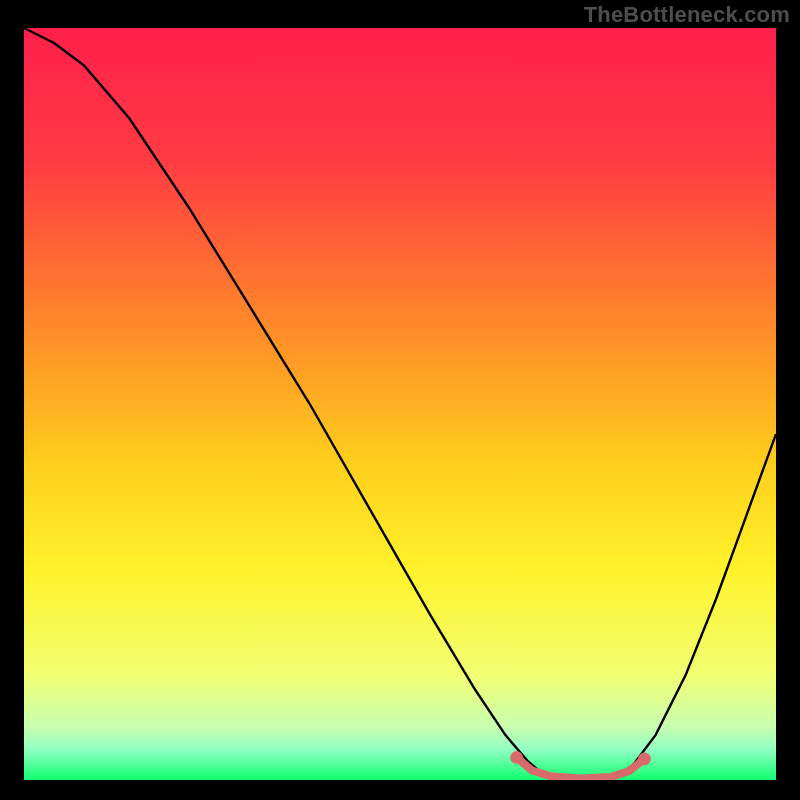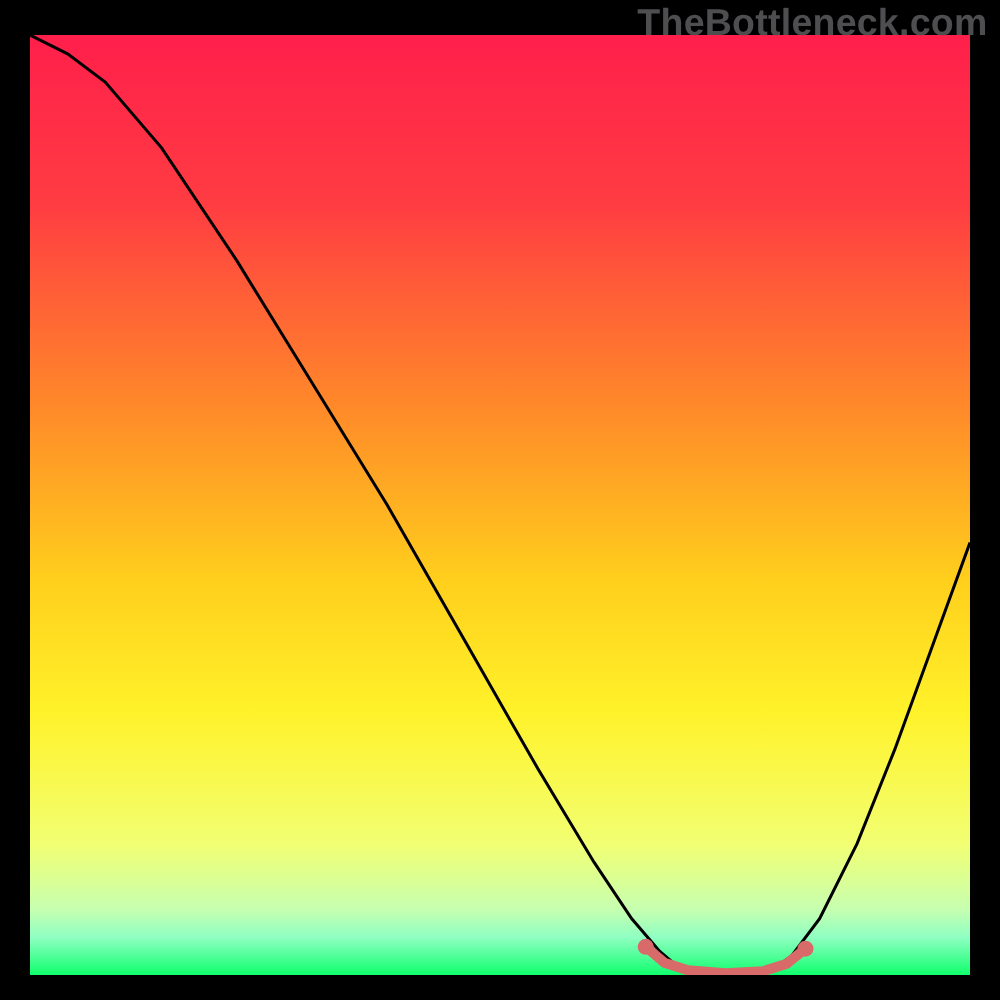--- a/index.html
+++ b/index.html
@@ -14,21 +14,21 @@
     position: relative;
     width: 800px;
     height: 800px;
     background: #000;
   }
   .attribution {
     position: absolute;
     top: 2px;
     right: 10px;
     font-family: Arial, Helvetica, sans-serif;
-    font-size: 30px;
+    font-size: 22px;
     font-weight: bold;
     color: #4e4e51;
     letter-spacing: 0.2px;
     z-index: 3;
   }
   svg.plot {
     position: absolute;
     left: 24px;
     top: 28px;
     width: 752px;

